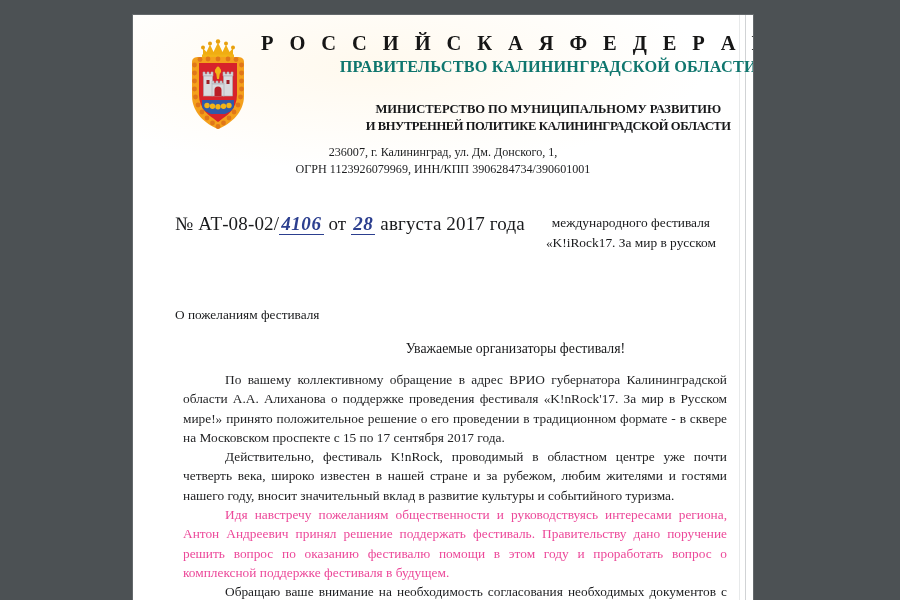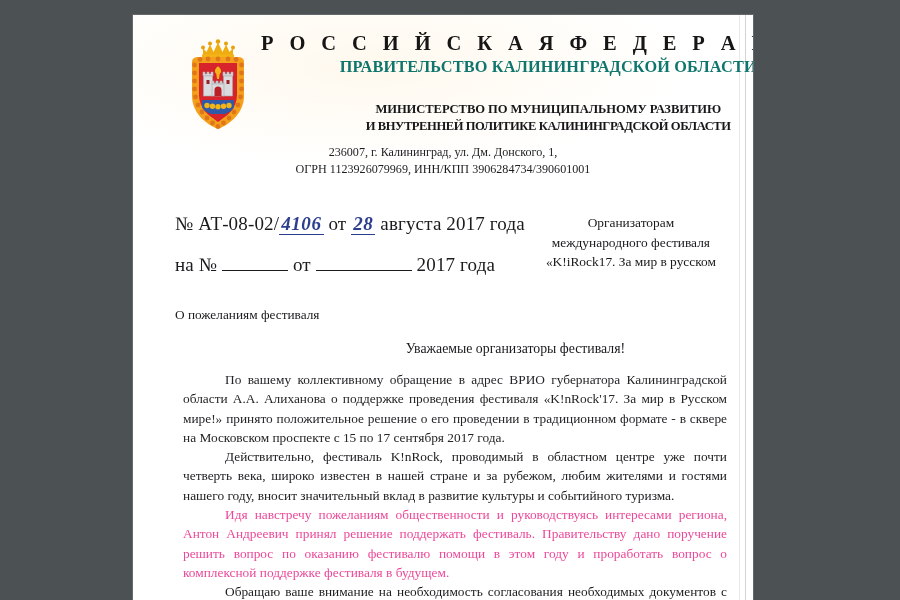--- a/index.html
+++ b/index.html
@@ -320,29 +320,23 @@
         <div>236007, г. Калининград, ул. Дм. Донского, 1,</div>
         <div>ОГРН 1123926079969, ИНН/КПП 3906284734/390601001</div>
       </div>
     </div>
 
     <div class="refband">
 
       <div class="refblock">
         <div class="ref-line1"><span>№ АТ-08-02/</span><span class="hand">4106</span>&nbsp;<span>от</span>&nbsp;<span class="hand">28</span>&nbsp;<span>августа 2017 года</span></div>
 
-        <div class="ref-line2"><span>на №</span>
-          <span class="blank w1"></span>
-          <span>от</span>
-          <span class="blank w2"></span>
-          <span>2017 года</span></div>
       </div>
 
       <div class="addressee">
-        <div>Организаторам</div>
         <div>международного фестиваля</div>
         <div>«K!iRock17. За мир в русском</div>
       </div>
     </div>
 
     <div class="subject">О пожеланиям фестиваля</div>
 
     <div class="salutation">Уважаемые организаторы фестиваля!</div>
 
     <div class="body">

